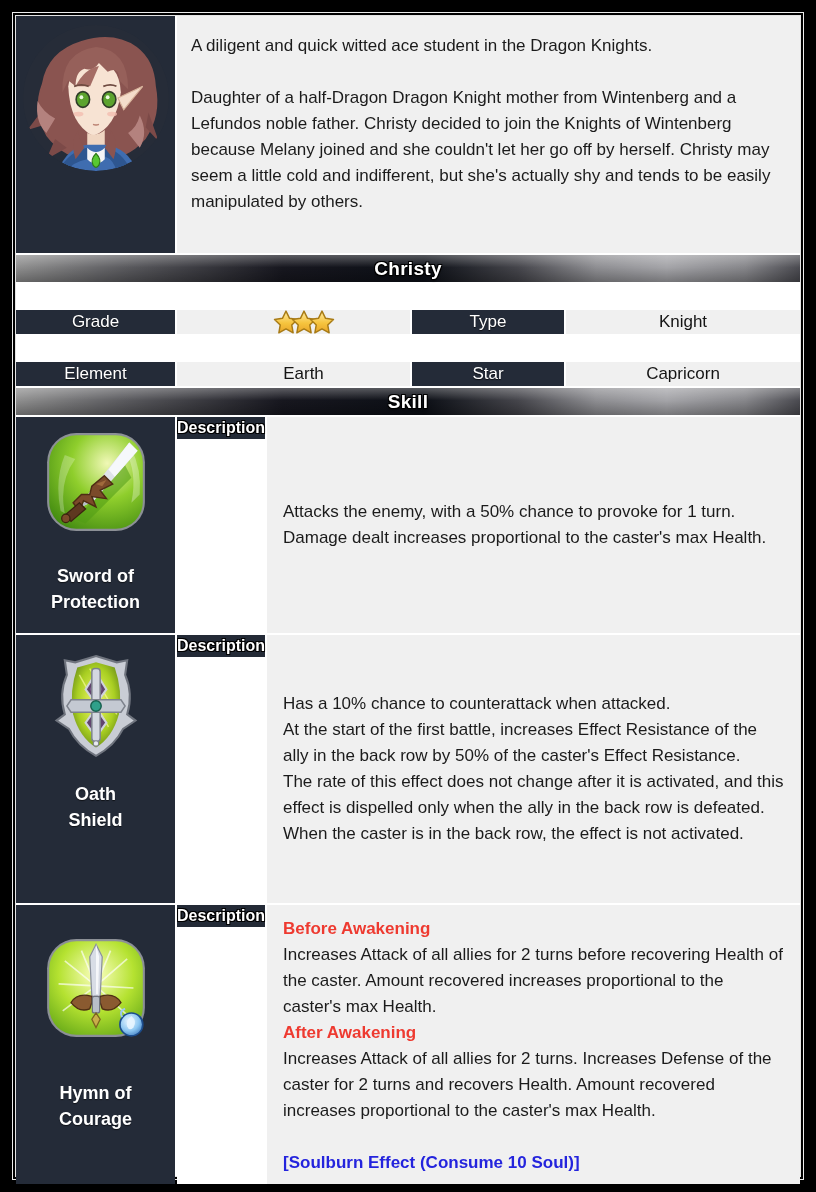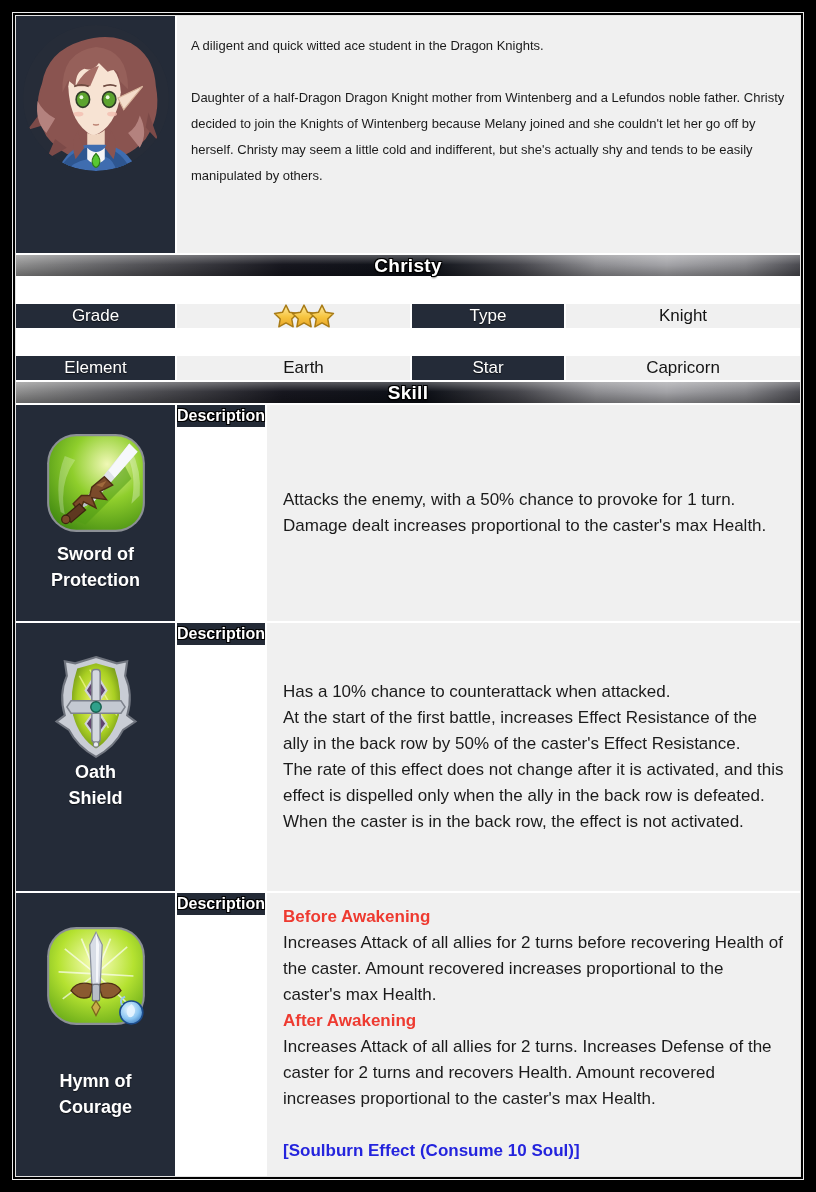--- a/index.html
+++ b/index.html
@@ -11,25 +11,25 @@
   .grid{display:flex;flex-direction:column;gap:2px;height:100%;}
   .row{display:flex;gap:2px;flex:none;}
   .cell{box-sizing:border-box;}
   .dark{background:#242b38;}
   .light{background:#f0f0f0;}
 
   
   .top-row{height:237px;}
   .portrait-cell{width:159px;flex:none;display:flex;justify-content:center;align-items:flex-start;padding-top:9px;}
   .portrait{width:146px;height:146px;border-radius:50%;overflow:hidden;flex:none;}
-  .lore-cell{flex:1;padding:17px 15px 0 14px;font-size:13px;line-height:26px;color:#1b1b1b;}
+  .lore-cell{flex:1;padding:17px 15px 0 14px;font-size:17px;line-height:26px;color:#1b1b1b;}
   .lore-cell p{margin:0 0 26px 0;}
 
   
-  .bar{height:21px;flex:none;display:flex;align-items:center;justify-content:center;
+  .bar{height:27px;flex:none;display:flex;align-items:center;justify-content:center;
        color:#fff;font-weight:bold;font-size:19px;letter-spacing:.3px;
        text-shadow:-1px -1px 0 #000,1px -1px 0 #000,-1px 1px 0 #000,1px 1px 0 #000,0 2px 2px rgba(0,0,0,.6);
        background-image:
          linear-gradient(to bottom, rgba(255,255,255,.30) 0%, rgba(255,255,255,0) 46%, rgba(0,0,0,.28) 100%),
          linear-gradient(to right,#8f8f8f 0%,#5a5a5e 14%,#17171f 34%,#0c0f16 52%,#45454b 64%,#8e8e92 74%,#a4a4a8 83%,#86868a 93%,#4a4a50 100%);}
 
   
   .info-row{height:24px;margin-top:26px;}
   .info-row .cell{display:flex;align-items:center;justify-content:center;}
   .c1{width:159px;flex:none;}
@@ -39,21 +39,21 @@
   .tbl-label{color:#fff;font-size:17px;text-shadow:0 1px 1px rgba(0,0,0,.7);}
   .tbl-value{color:#141414;font-size:17px;}
   .star{margin:0 -5px;display:block;}
   .stars-wrap{display:flex;align-items:center;}
 
   
   .skill-row-1{height:216px;}
   .skill-row-2{height:268px;}
   .skill-row-3{flex:1;}
   .skill-left{width:159px;flex:none;display:flex;flex-direction:column;align-items:center;
-              padding-top:26px;gap:6px;}
+              padding-top:13px;gap:29px;}
   .skill-row-3 .skill-left{gap:40px;padding-top:31px;}
   .skill-icon{width:104px;height:104px;flex:none;}
   .skill-icon svg{display:block;}
   .skill-name{color:#fff;font-weight:bold;font-size:18px;line-height:26px;text-align:center;
               white-space:pre-line;text-shadow:0 1px 1px rgba(0,0,0,.6);}
   .skill-right{flex:1;display:flex;flex-direction:row;gap:2px;background:#fff;min-width:0;}
   .desc-bar{height:22px;flex:none;background:#232a36;color:#fff;font-weight:bold;font-size:16px;
             display:flex;align-items:center;justify-content:center;
             text-shadow:-1px -1px 0 #000,1px -1px 0 #000,-1px 1px 0 #000,1px 1px 0 #000;}
   .desc-body{flex:1;background:#f0f0f0;padding:8px 16px;box-sizing:border-box;

